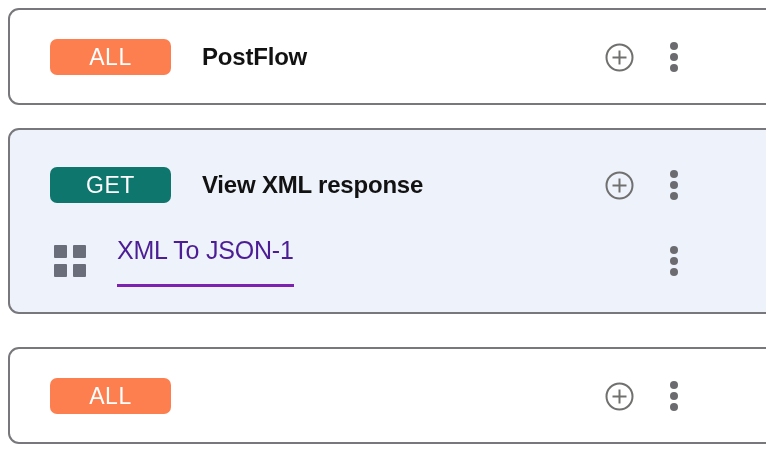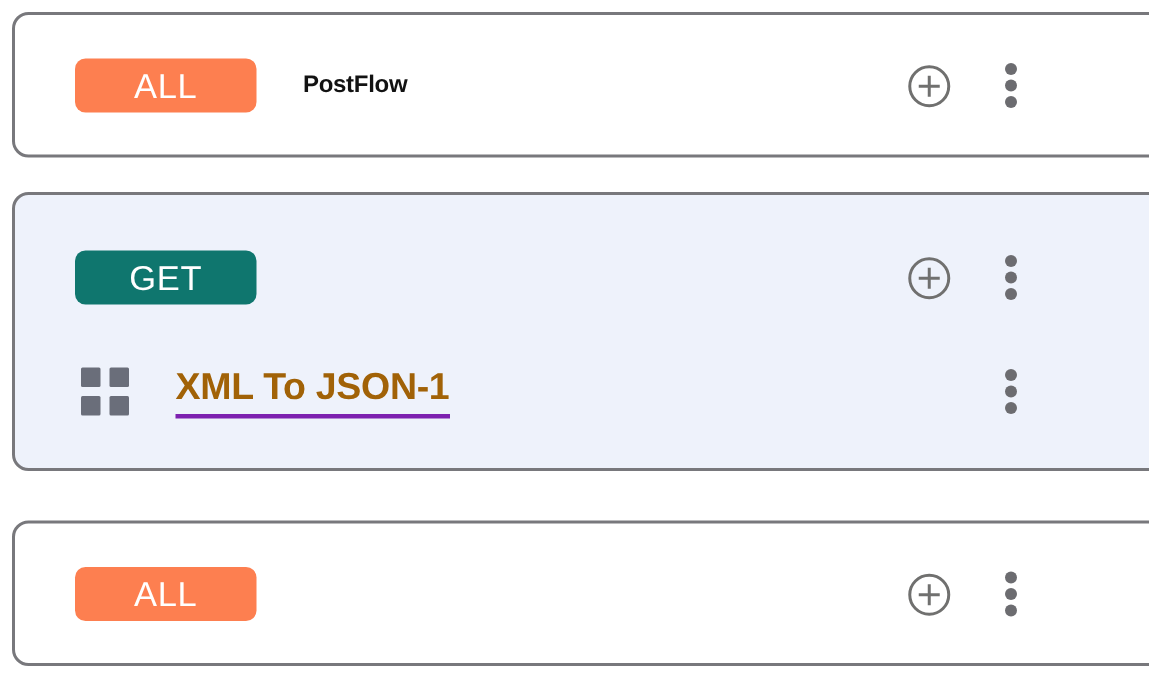--- a/index.html
+++ b/index.html
@@ -67,21 +67,21 @@
     font-weight: 400;
     letter-spacing: 0.5px;
     font-family: "Liberation Sans", sans-serif;
   }
   .badge-all { background: #fd7f50; }
   .badge-get { background: #0f766e; }
 
   
   .flow-title {
     margin-left: 31px;
-    font-size: 16px;
+    font-size: 24px;
     font-weight: 700;
     color: #121212;
     letter-spacing: -0.2px;
     white-space: nowrap;
   }
 
   
   .policy-icon {
     flex: 0 0 auto;
     width: 32px;
@@ -94,25 +94,25 @@
   .policy-icon span {
     display: block;
     width: 13px;
     height: 13px;
     background: #6a6e7a;
     border-radius: 1px;
   }
   .policy-link {
     margin-left: 31px;
     font-size: 25px;
-    font-weight: 700;
-    color: #a16207;
+    font-weight: 400;
+    color: #4c1d95;
     text-decoration: none;
     border-bottom: 3px solid #7d21b0;
-    padding-bottom: 3px;
+    padding-bottom: 19px;
     letter-spacing: -0.2px;
     white-space: nowrap;
     cursor: pointer;
   }
 
   
   .row-actions {
     position: absolute;
     top: 0;
     height: 100%;
@@ -171,20 +171,21 @@
           <i></i>
           <i></i>
         </div>
       </div>
     </div>
   </div>
 
   <div class="flow-card card-get selected">
     <div class="flow-row main-row">
       <div class="method-badge badge-get">GET</div>
+      <div class="flow-title">View XML response</div>
 
       <div class="row-actions">
         <div class="add-icon">
           <svg width="29" height="29" viewBox="0 0 29 29" aria-hidden="true">
             <circle cx="14.5" cy="14.5" r="13" fill="none" stroke="#70706f" stroke-width="2"></circle>
             <line x1="14.5" y1="7.5" x2="14.5" y2="21.5" stroke="#70706f" stroke-width="2"></line>
             <line x1="7.5" y1="14.5" x2="21.5" y2="14.5" stroke="#70706f" stroke-width="2"></line>
           </svg>
         </div>
         <div class="kebab-icon">

